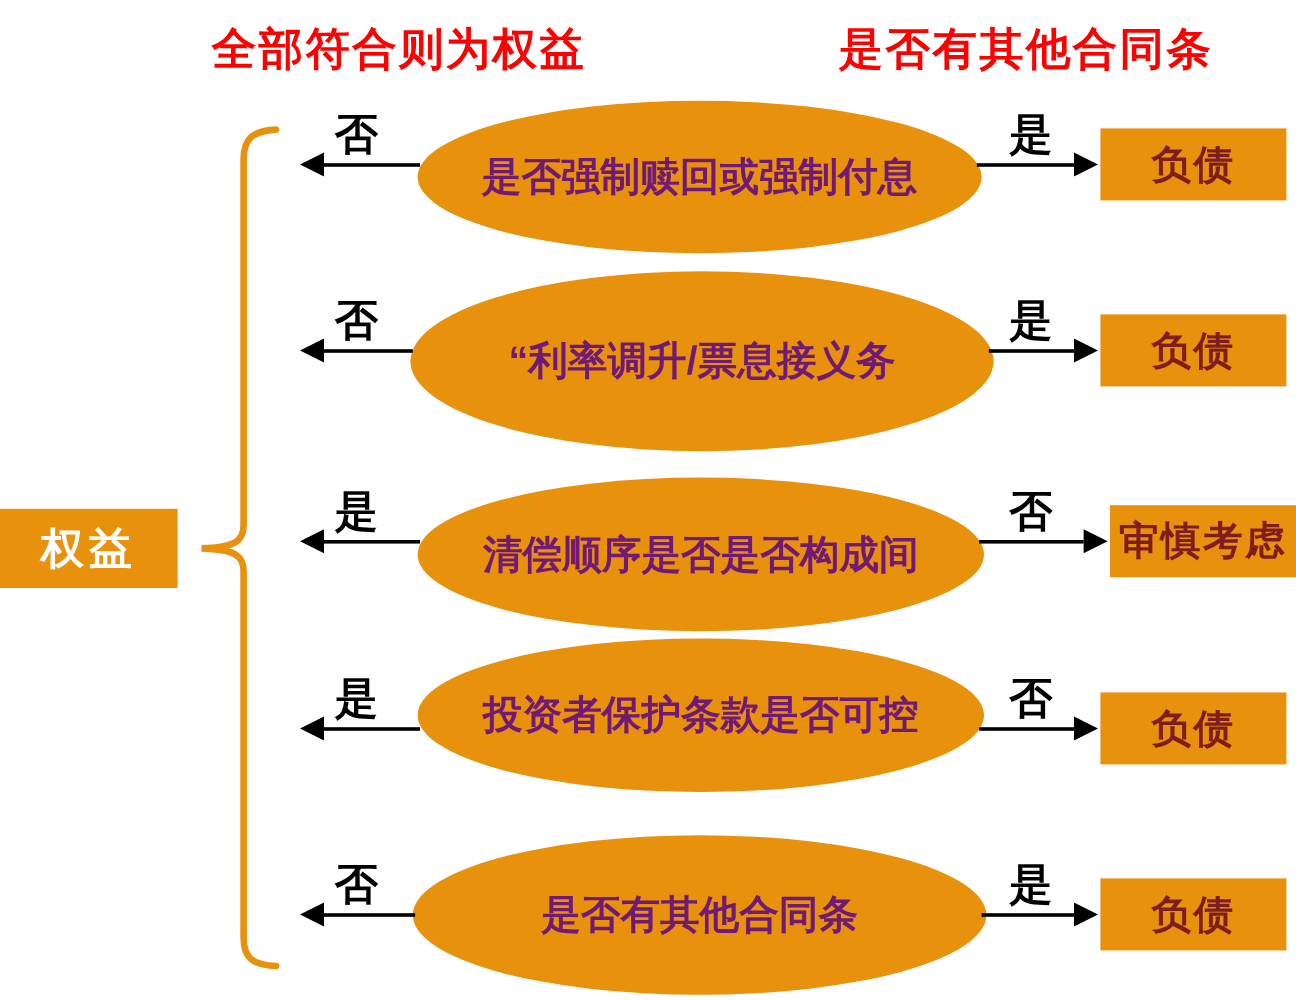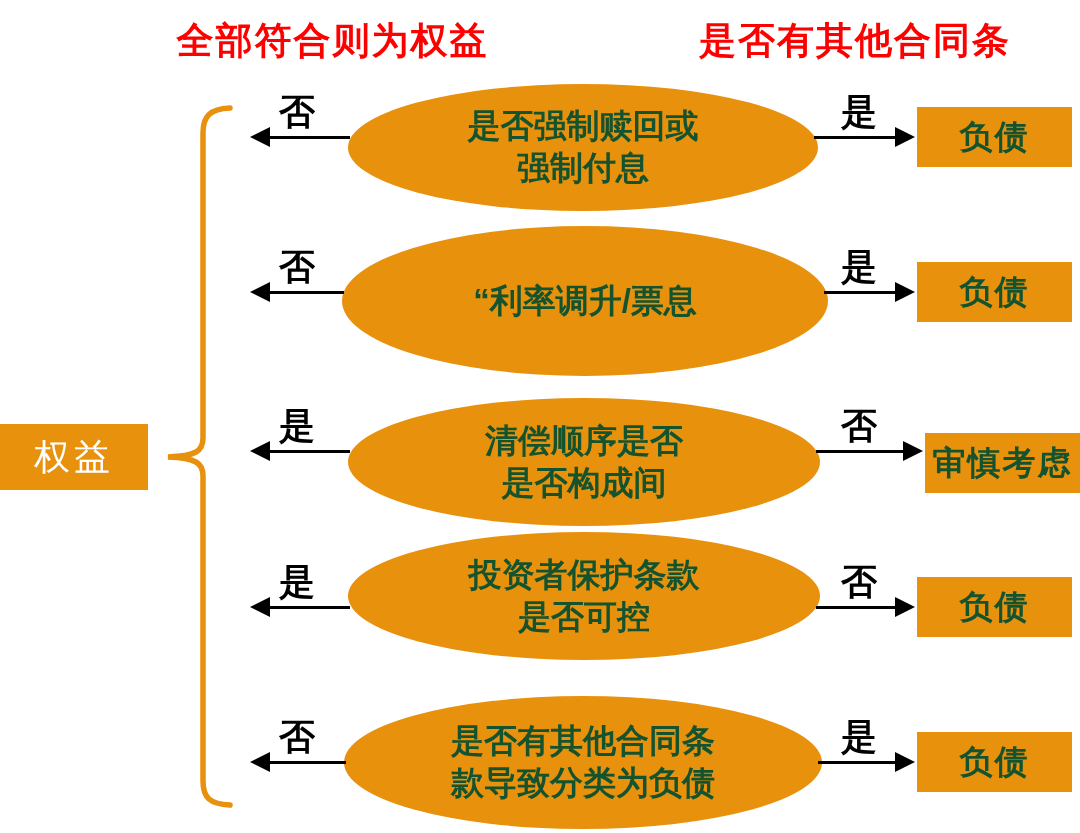--- a/index.html
+++ b/index.html
@@ -11,33 +11,33 @@
   #canvas{
     position:relative;width:1080px;height:833px;background:#ffffff;
     font-family:"Liberation Sans","DejaVu Sans",sans-serif;overflow:hidden;
   }
   .hdr{
     position:absolute;font-weight:bold;font-size:37px;color:var(--red);
     text-align:center;letter-spacing:2px;white-space:nowrap;
   }
   .equity-box{
     position:absolute;left:0;top:424px;width:148px;height:66px;
-    background:var(--orange);color:#fff;font-weight:normal;font-size:36px;
+    background:var(--orange);color:#fff;font-weight:bold;font-size:36px;
     display:flex;align-items:center;justify-content:center;letter-spacing:4px;
   }
   .brace-svg{position:absolute;left:150px;top:100px;}
   .ellipse{
     position:absolute;background:var(--orange);border-radius:50%;
-    color:#14532d;font-weight:bold;font-size:33px;line-height:1.28;
-    display:flex;flex-direction:column;align-items:center;justify-content:center;
+    color:#701a75;font-weight:bold;font-size:33px;line-height:1.28;
+    display:flex;flex-direction:row;align-items:center;justify-content:center;
     text-align:center;
   }
   .rbox{
     position:absolute;width:155px;height:60px;background:var(--orange);
-    color:#14532d;font-weight:bold;font-size:33px;letter-spacing:2px;
+    color:#7f1d1d;font-weight:bold;font-size:33px;letter-spacing:2px;
     display:flex;align-items:center;justify-content:center;
   }
   .lbl{
     position:absolute;width:76px;font-weight:bold;font-size:36px;color:var(--ink);
     text-align:center;
   }
   .arrow{position:absolute;height:3px;background:var(--ink);}
   .arrow-left::before{
     content:"";position:absolute;left:-20px;top:-9px;width:0;height:0;
     border-style:solid;border-width:10px 20px 10px 0;
@@ -76,53 +76,53 @@
       </div>
       <div class="lbl" style="left: 259px; top: 88px;">否</div>
       <div class="arrow arrow-left" style="left: 270px; top: 135.5px; width: 80px;"></div>
       <div class="lbl" style="left: 821px; top: 88px;">是</div>
       <div class="arrow arrow-right" style="left: 814px; top: 135.5px; width: 81px;"></div>
       <div class="rbox" style="left: 917px; top: 107px;">
         <span>负债</span>
       </div>
       <div class="ellipse" style="left: 342px; top: 226px; width: 486px; height: 150px;">
         <div>“利率调升/票息</div>
+        <div>接义务</div>
       </div>
       <div class="lbl" style="left: 259px; top: 243px;">否</div>
       <div class="arrow arrow-left" style="left: 270px; top: 290.5px; width: 74px;"></div>
       <div class="lbl" style="left: 821px; top: 243px;">是</div>
       <div class="arrow arrow-right" style="left: 824px; top: 290.5px; width: 71px;"></div>
       <div class="rbox" style="left: 917px; top: 262px;">
         <span>负债</span>
       </div>
       <div class="ellipse" style="left: 348px; top: 398px; width: 472px; height: 128px;">
         <div>清偿顺序是否</div>
         <div>是否构成间</div>
       </div>
       <div class="lbl" style="left: 259px; top: 402px;">是</div>
       <div class="arrow arrow-left" style="left: 270px; top: 449.5px; width: 80px;"></div>
       <div class="lbl" style="left: 821px; top: 402px;">否</div>
       <div class="arrow arrow-right" style="left: 816px; top: 449.5px; width: 87px;"></div>
-      <div class="rbox" style="left: 925px; top: 433px;">
+      <div class="rbox" style="left: 925px; top: 421px;">
         <span>审慎考虑</span>
       </div>
       <div class="ellipse" style="left: 348px; top: 532px; width: 472px; height: 128px;">
         <div>投资者保护条款</div>
         <div>是否可控</div>
       </div>
       <div class="lbl" style="left: 259px; top: 558px;">是</div>
       <div class="arrow arrow-left" style="left: 270px; top: 605.5px; width: 80px;"></div>
       <div class="lbl" style="left: 821px; top: 558px;">否</div>
       <div class="arrow arrow-right" style="left: 816px; top: 605.5px; width: 79px;"></div>
       <div class="rbox" style="left: 917px; top: 577px;">
         <span>负债</span>
       </div>
       <div class="ellipse" style="left: 344px; top: 695.5px; width: 478px; height: 133px;">
         <div>是否有其他合同条</div>
-        <div>款导致分类为负债</div>
       </div>
       <div class="lbl" style="left: 259px; top: 713px;">否</div>
       <div class="arrow arrow-left" style="left: 270px; top: 760.5px; width: 76px;"></div>
       <div class="lbl" style="left: 821px; top: 713px;">是</div>
       <div class="arrow arrow-right" style="left: 818px; top: 760.5px; width: 77px;"></div>
       <div class="rbox" style="left: 917px; top: 732px;">
         <span>负债</span>
       </div>
     </div>
 

